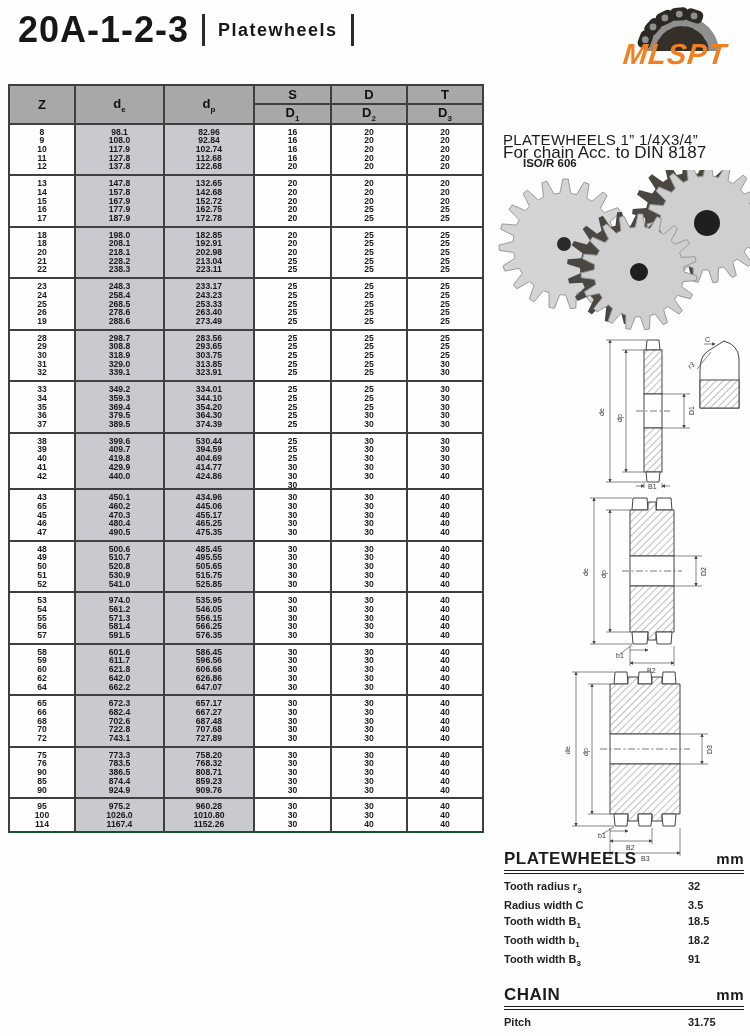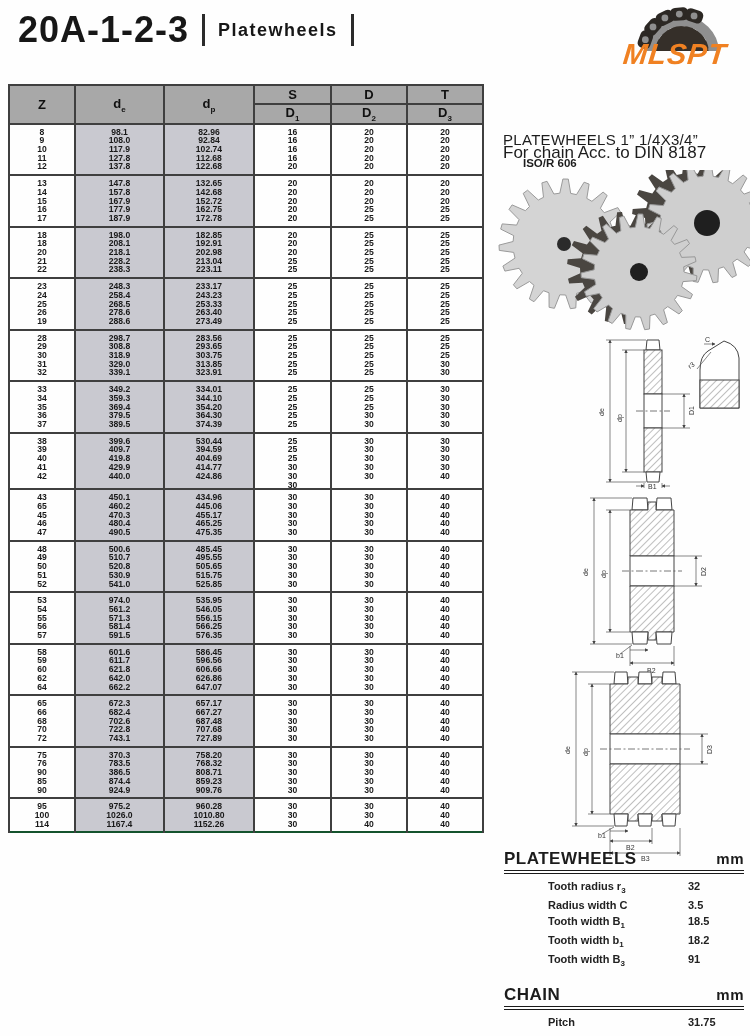--- a/index.html
+++ b/index.html
@@ -60,21 +60,21 @@
   .pln { stroke:#444; stroke-width:1; }
 
   
   .specs { position:absolute; top:849px; left:504px; width:240px; }
   .spec-head {
     display:flex; justify-content:space-between; align-items:baseline;
     font-size:17px; font-weight:bold; letter-spacing:0.5px;
     border-bottom:4px double #1a1a1a; padding-bottom:1px;
   }
   .spec-head .unit { font-size:15px; }
-  .spec-rows { margin-top:5px;margin-left:44px; }
+  .spec-rows { margin-top:5px; }
   .spec-row { display:flex; font-size:11px; font-weight:bold; line-height:15.2px; color:#222; }
   .spec-row .spec-label { flex:1; }
   .spec-row .spec-label sub { font-size:8px; }
   .spec-row .spec-value { width:56px; text-align:left; }
   .specs .chain { margin-top:13px; }
 </style>
 </head>
 <body>
 
 <svg width="0" height="0" style="position:absolute" aria-hidden="true">
@@ -654,21 +654,21 @@
             <td class="c1"><span class="v">743.1</span></td>
             <td class="c2"><span class="v">727.89</span></td>
             <td class="c3"><span class="v">30</span></td>
             <td class="c4"><span class="v">30</span></td>
             <td class="c5"><span class="v">40</span></td>
           </tr>
         </tbody>
         <tbody>
           <tr>
             <td class="c0"><span class="v">75</span></td>
-            <td class="c1"><span class="v">370.3</span></td>
+            <td class="c1"><span class="v">773.3</span></td>
             <td class="c2"><span class="v">758.20</span></td>
             <td class="c3"><span class="v">30</span></td>
             <td class="c4"><span class="v">30</span></td>
             <td class="c5"><span class="v">40</span></td>
           </tr>
           <tr>
             <td class="c0"><span class="v">76</span></td>
             <td class="c1"><span class="v">783.5</span></td>
             <td class="c2"><span class="v">768.32</span></td>
             <td class="c3"><span class="v">30</span></td>

